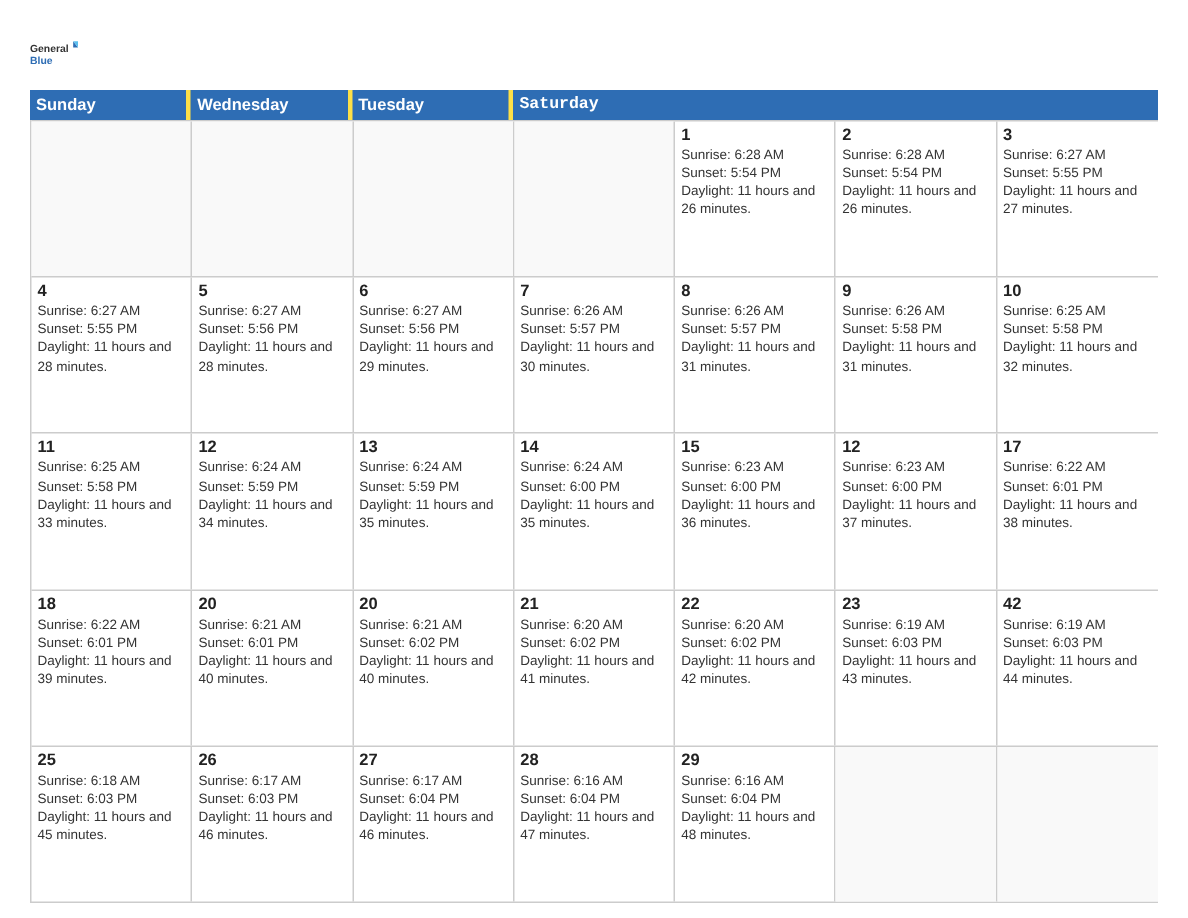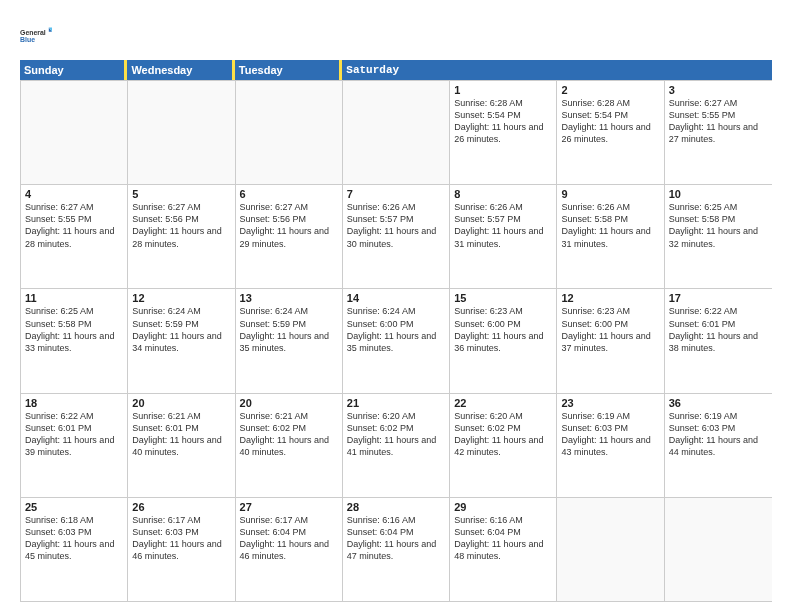--- a/index.html
+++ b/index.html
@@ -267,21 +267,21 @@
 Sunset: 6:02 PM
 Daylight: 11 hours and 42 minutes.</div>
           </div>
           <div class="cal-cell">
             <div class="day-num">23</div>
             <div class="cell-info" style="white-space: pre-line;">Sunrise: 6:19 AM
 Sunset: 6:03 PM
 Daylight: 11 hours and 43 minutes.</div>
           </div>
           <div class="cal-cell">
-            <div class="day-num">36</div>
+            <div class="day-num">42</div>
             <div class="cell-info" style="white-space: pre-line;">Sunrise: 6:19 AM
 Sunset: 6:03 PM
 Daylight: 11 hours and 44 minutes.</div>
           </div>
         </div>
         <div class="cal-row">
           <div class="cal-cell">
             <div class="day-num">25</div>
             <div class="cell-info" style="white-space: pre-line;">Sunrise: 6:18 AM
 Sunset: 6:03 PM

